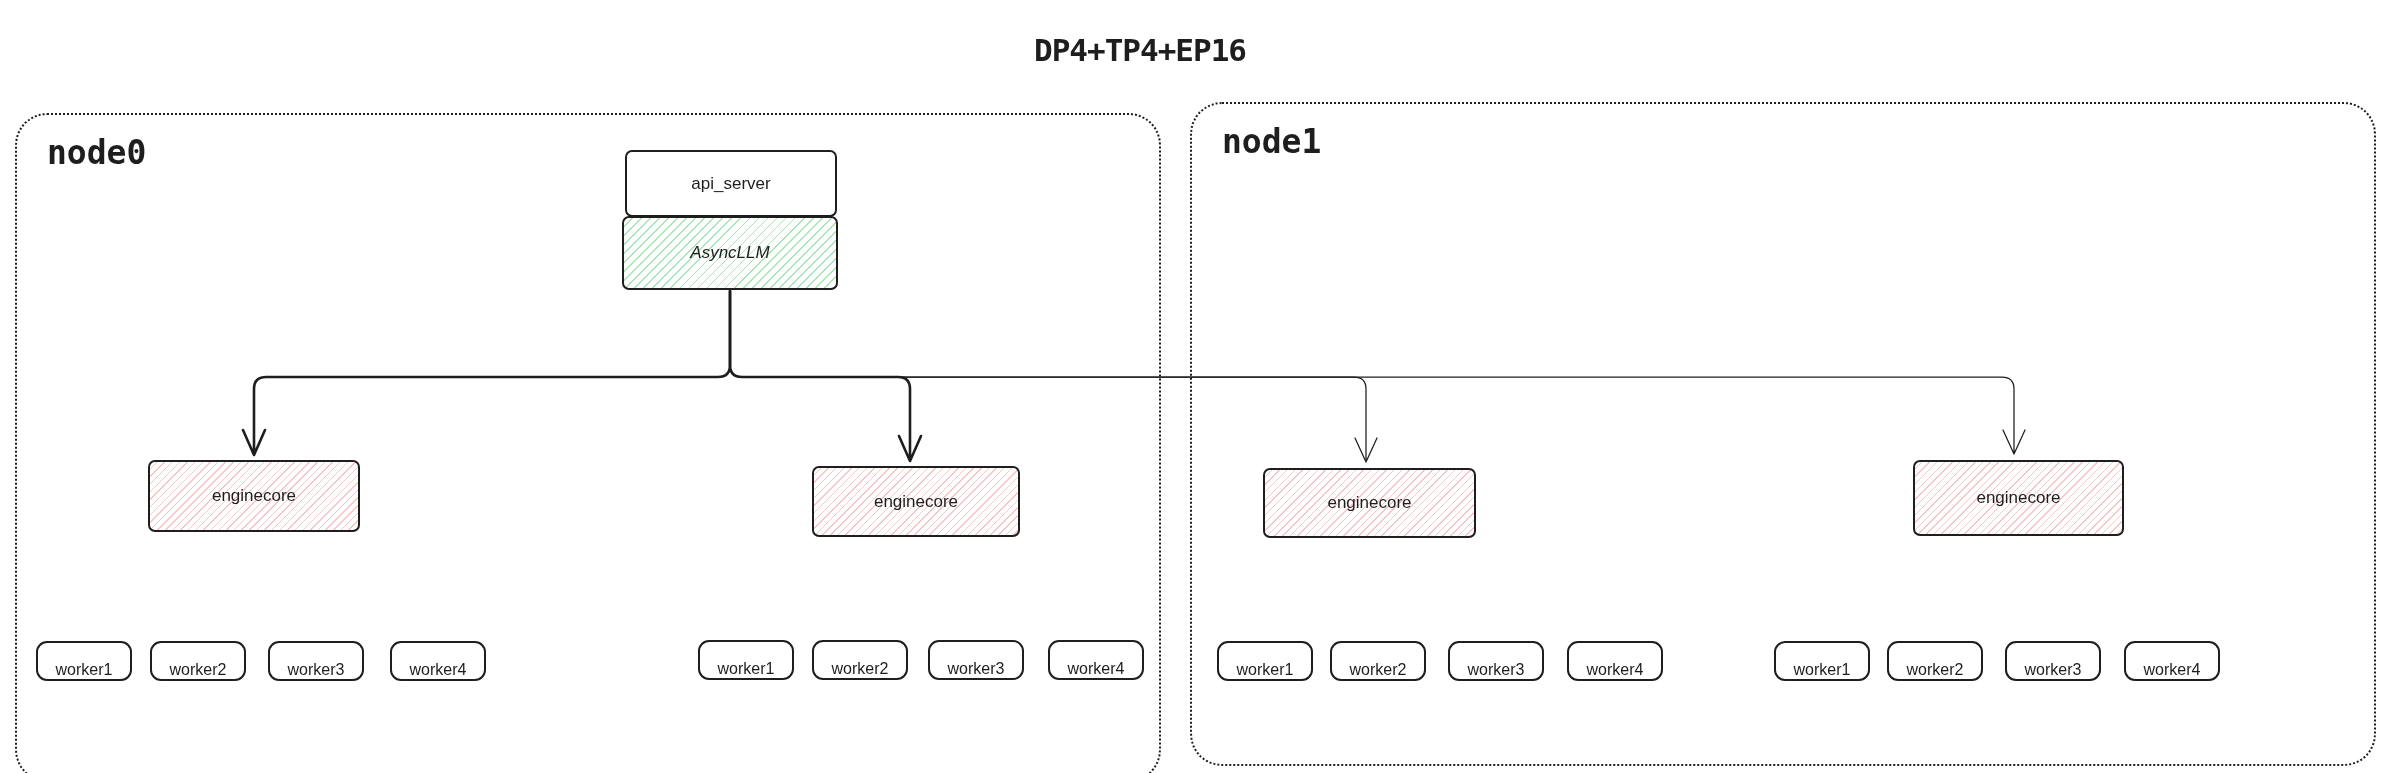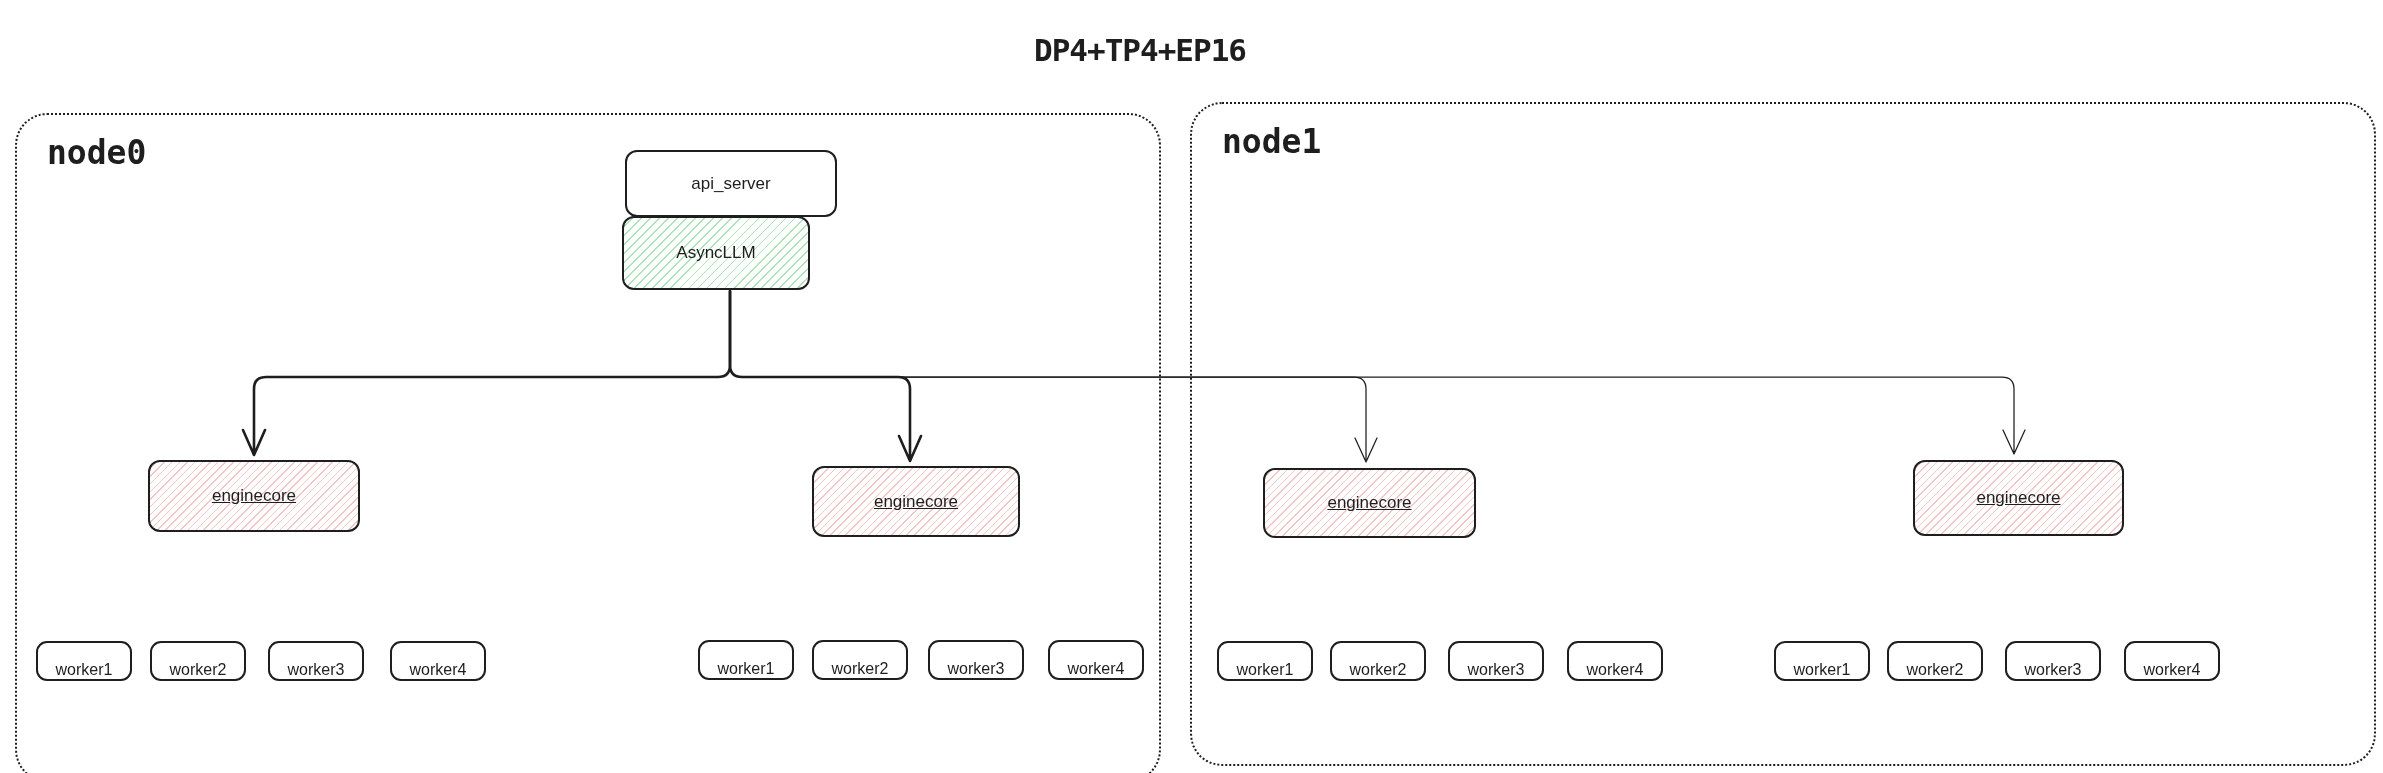--- a/index.html
+++ b/index.html
@@ -41,21 +41,21 @@
     position: absolute;
     left: 30px; top: 18px;
     font-family: "DejaVu Sans Mono", monospace;
     font-size: 33px;
     font-weight: bold;
     color: var(--stroke);
   }
   .box {
     position: absolute;
     border: 2.1px solid var(--stroke);
-    border-radius: 12px;
+    border-radius: 7px;
     background: #ffffff;
     display: flex;
     align-items: center;
     justify-content: center;
     font-size: 17px;
     color: var(--stroke);
     z-index: 3;
   }
   .hatch-green {
     background:
@@ -63,24 +63,23 @@
         rgba(0,0,0,0) 0px, rgba(0,0,0,0) 5.2px,
         var(--hatch-green) 5.2px, var(--hatch-green) 6.4px),
       #ffffff;
   }
   .hatch-red {
     background:
       repeating-linear-gradient(135deg,
         rgba(0,0,0,0) 0px, rgba(0,0,0,0) 4.4px,
         var(--hatch-red) 4.4px, var(--hatch-red) 5.4px),
       #ffffff;
-    text-decoration: underline;
   }
   #api-server-box { left: 625px; top: 150px; width: 212px; height: 67px; }
-  #asyncllm-box   { left: 622px; top: 216px; width: 188px; height: 74px; }
+  #asyncllm-box   { left: 622px; top: 216px; width: 216px; height: 74px; font-style: italic; }
 
   #enginecore-0 { left: 148px;  top: 460px; width: 212px; height: 72px; }
   #enginecore-1 { left: 812px;  top: 466px; width: 208px; height: 71px; }
   #enginecore-2 { left: 1263px; top: 468px; width: 213px; height: 70px; }
   #enginecore-3 { left: 1913px; top: 460px; width: 211px; height: 76px; }
 
   .worker {
     position: absolute;
     width: 96px; height: 40px;
     border: 2px solid var(--stroke);

